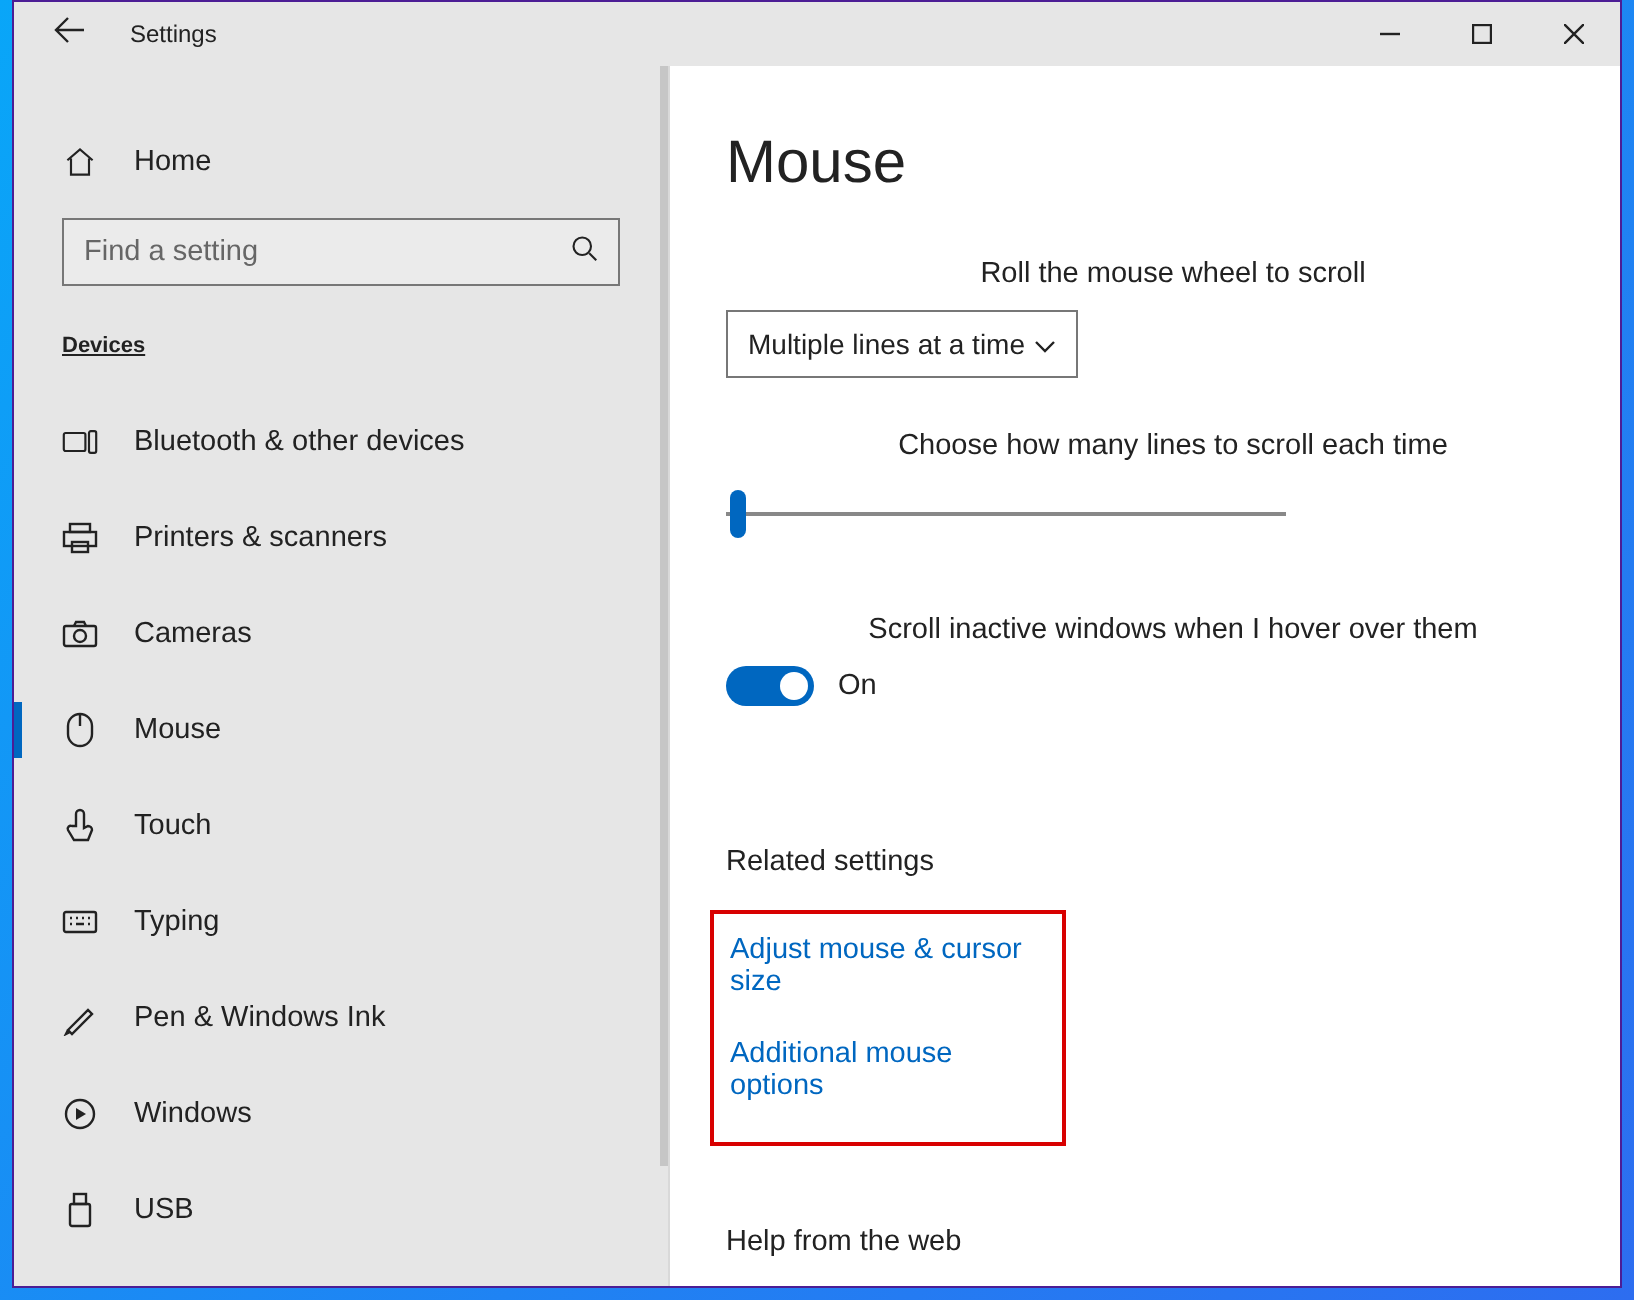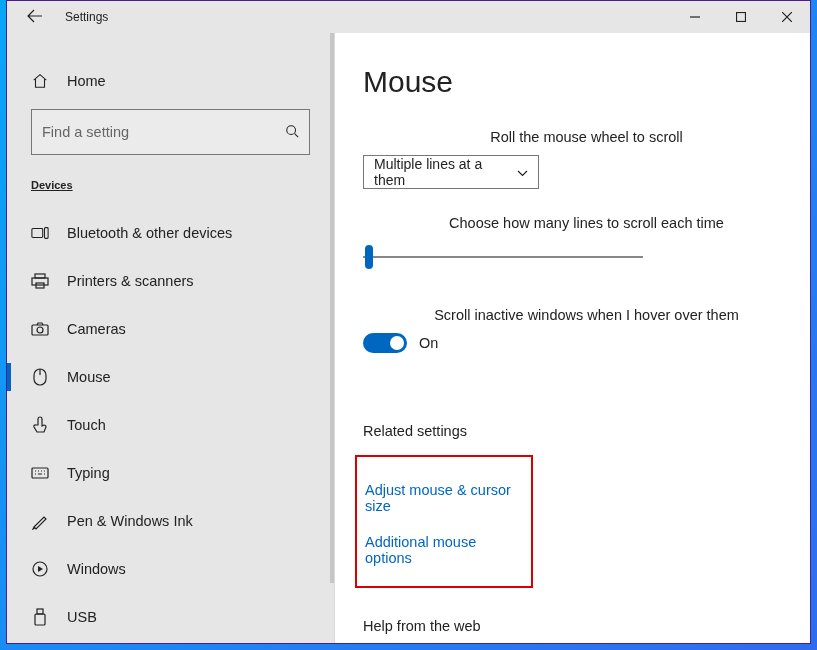--- a/index.html
+++ b/index.html
@@ -51,21 +51,21 @@
     align-items: center;
     gap: 18px;
     padding: 0 24px;
     height: 36px;
     font-size: 14.5px;
     color: #222;
   }
   .icon-slot { width: 18px; display:flex; align-items:center; justify-content:center; }
   .search-wrap { padding: 10px 24px 0 24px; }
   .search {
-    height: 46px;
+    height: 34px;
     border: 1px solid #777;
     background: #ebebeb;
     display: flex;
     align-items: center;
     padding: 0 10px;
     font-size: 14.5px;
     color: #666;
   }
   .search input {
     flex: 1;
@@ -177,24 +177,24 @@
     position: absolute;
     right: 3px; top: 3px;
     width: 14px; height: 14px;
     border-radius: 50%;
     background: #fff;
   }
   .section-title { margin-bottom: 16px; }
   .link { color: #0067c0; display: block; margin-bottom: 20px; font-size: 14.5px; }
   .redbox {
     border: 2px solid #d80000;
-    padding: 25px 12px 0 8px;
+    padding: 10px 12px 0 8px;
     width: 178px;
     margin-left: -8px;
-    margin-bottom: 30px;
+    margin-bottom: 40px;
   }
   svg { stroke: #222; stroke-width: 1.2; fill: none; }
 </style>
 </head>
 <body>
 
 <div class="window">
 
   <div class="titlebar">
     <div class="titlebar-left">
@@ -333,21 +333,21 @@
         </div>
       </div>
       <div class="vscroll"></div>
     </div>
 
     <div class="content">
       <div class="page-title">Mouse</div>
 
       <div class="field-label">Roll the mouse wheel to scroll</div>
       <div class="select">
-        <span>Multiple lines at a them</span>
+        <span>Multiple lines at a time</span>
         <span><svg width="11" height="7" viewBox="0 0 11 7">
               <path d="M1 1 L5.5 5.5 L10 1"></path>
             </svg></span>
       </div>
 
       <div class="slider-wrap">
         <div class="field-label">Choose how many lines to scroll each time</div>
         <div class="slider">
           <div class="slider-track"></div>
           <div class="slider-thumb"></div>

